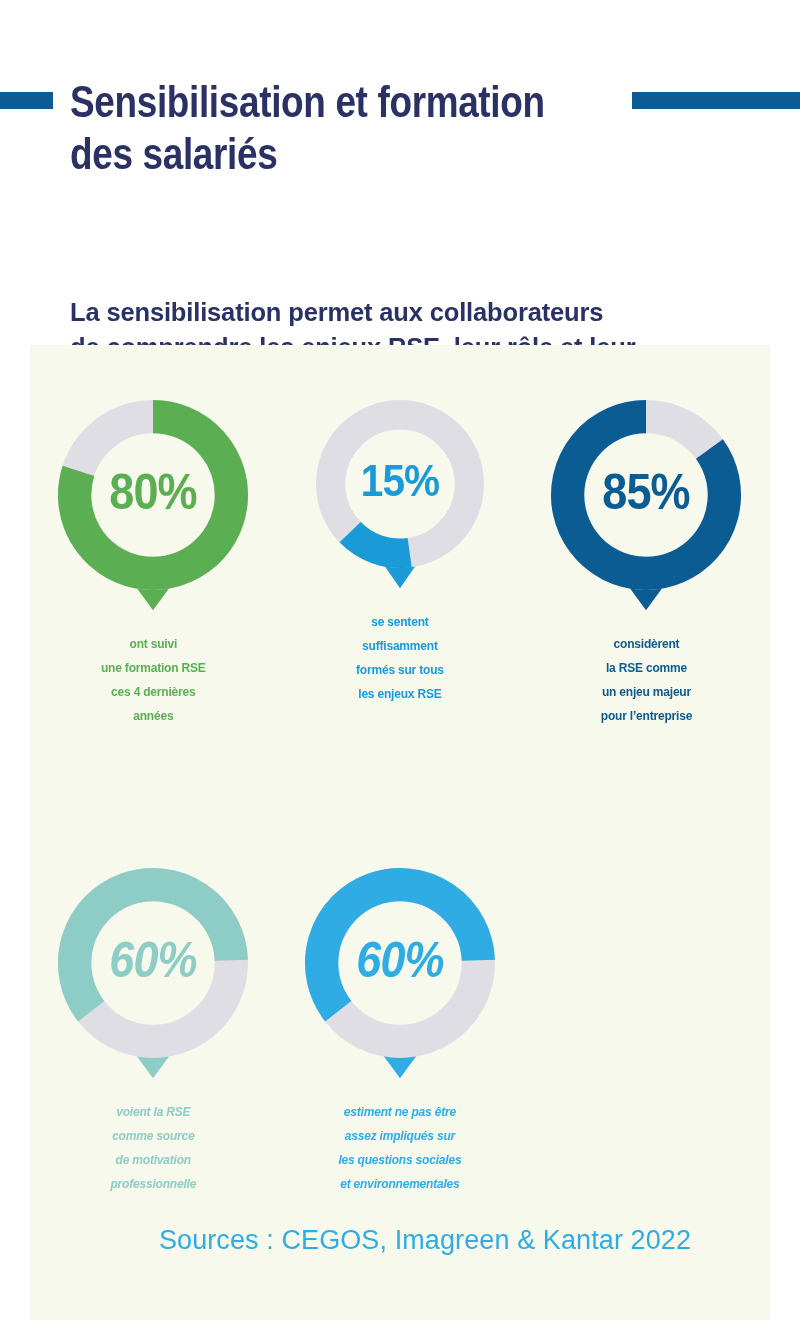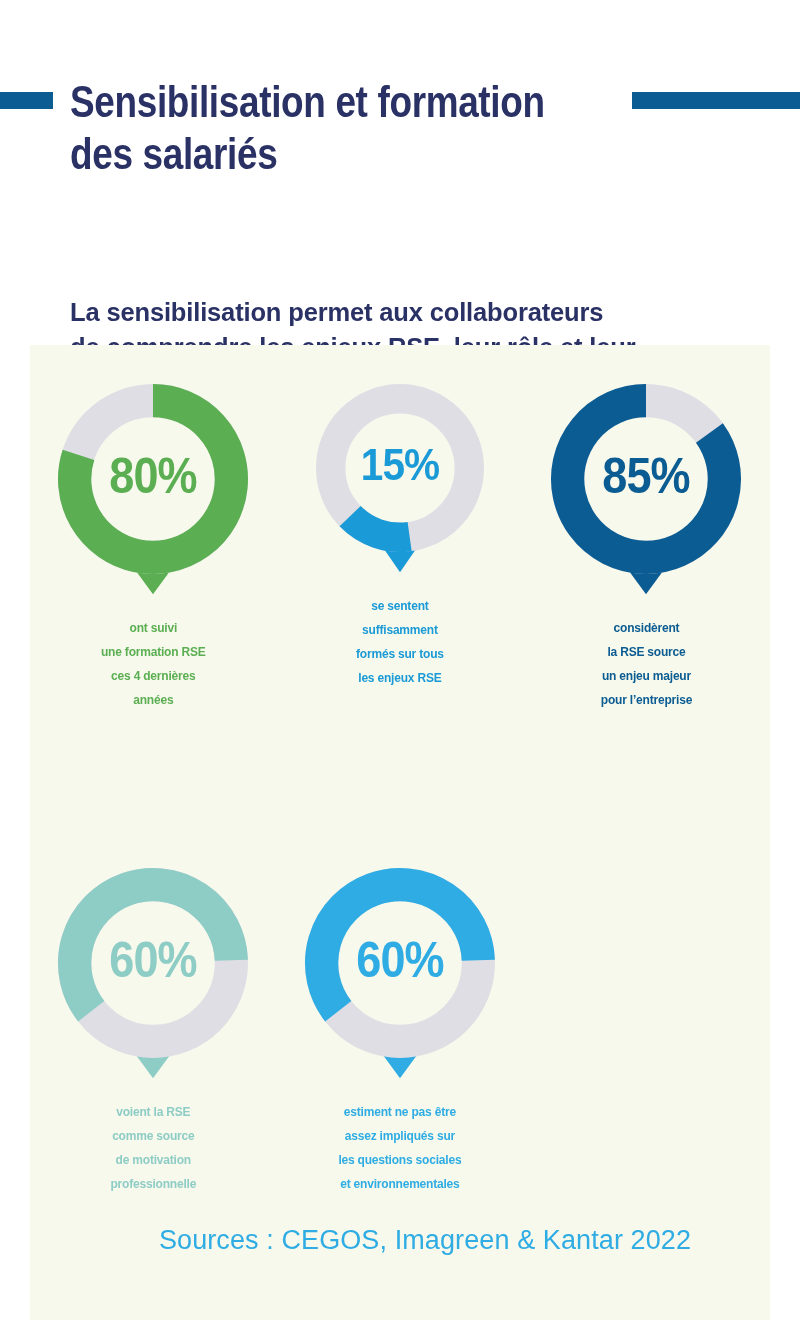--- a/index.html
+++ b/index.html
@@ -56,22 +56,22 @@
   
   .grid {
     position:absolute; left:0; top:0;
     width:740px;
     display:flex; flex-wrap:wrap;
   }
   .cell {
     width:246.6px;
     display:flex; flex-direction:column; align-items:center;
   }
-  .row1 .cell { padding-top:33px; }
-  .row2 .cell { padding-top:62px; }
+  .row1 .cell { padding-top:49px; }
+  .row2 .cell { padding-top:62px;font-style:italic; }
 
   .donut-wrap { position:relative; }
   .donut-wrap svg { display:block; }
 
   .pct {
     position:absolute; left:0; top:0;
     width:100%;
     text-align:center;
     font-weight:bold;
     letter-spacing:-1px;
@@ -150,21 +150,21 @@
         <div class="cell">
           <div class="donut-wrap">
             <svg width="202" height="228" viewBox="0 0 202 228">
               <path d="M 70.41 174.3875 L 101 216.28 L 131.59 174.3875 Z" fill="#0B5C92"></path>
               <circle cx="101" cy="101" r="78.375" fill="none" stroke="#E0DEE5" stroke-width="33.25"></circle>
               <path d="M 164.40670693413648 54.93233085157738 A 78.375 78.375 0 1 1 101 22.625" fill="none" stroke="#0B5C92" stroke-width="33.25" stroke-linecap="butt"></path>
             </svg>
             <div class="pct" style="color: rgb(11, 92, 146); font-size: 50px; line-height: 196px; height: 196px;">85%</div>
           </div>
           <div class="caption" style="color: rgb(11, 92, 146);">considèrent
-la RSE source
+la RSE comme
 un enjeu majeur
 pour l’entreprise</div>
         </div>
       </div>
     <div class="grid row2" id="grid-row2" style="top:455px;">
         <div class="cell">
           <div class="donut-wrap">
             <svg width="202" height="228" viewBox="0 0 202 228">
               <path d="M 70.41 174.3875 L 101 216.28 L 131.59 174.3875 Z" fill="#8ECCC6"></path>
               <circle cx="101" cy="101" r="78.375" fill="none" stroke="#E0DEE5" stroke-width="33.25"></circle>

